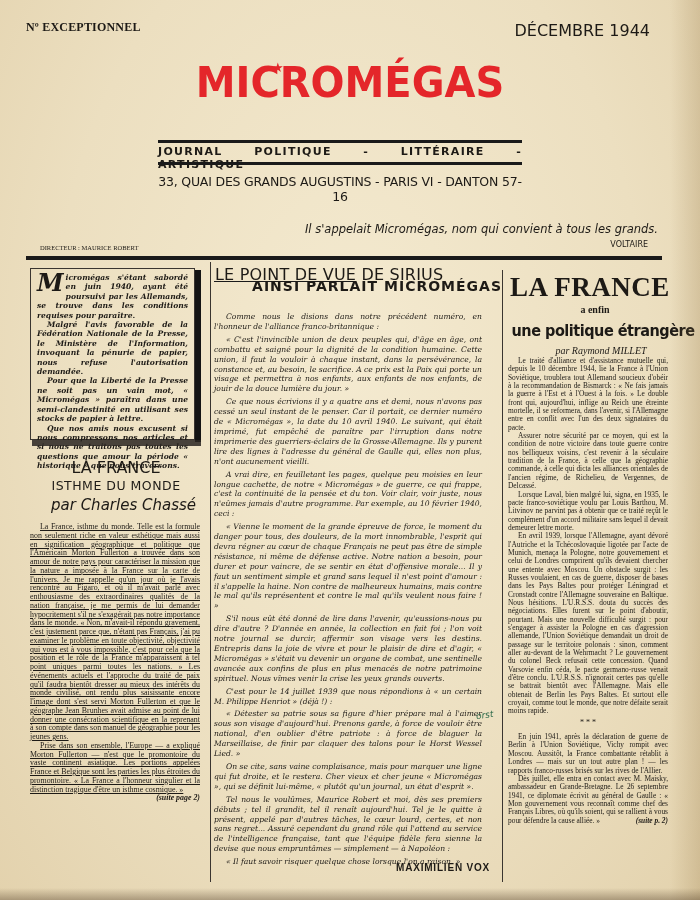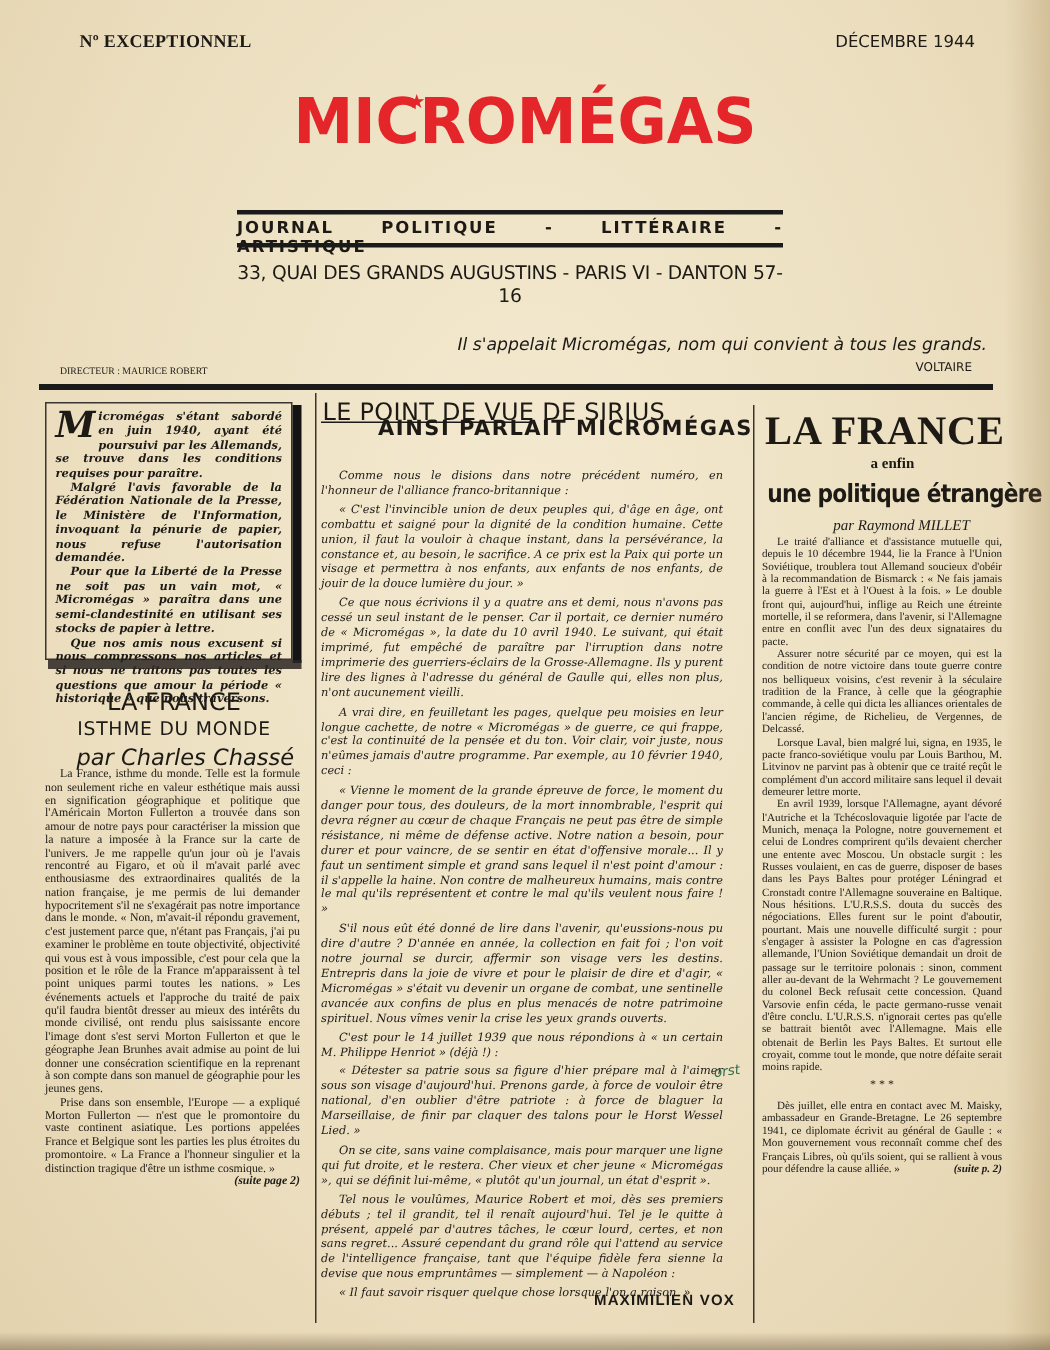--- a/index.html
+++ b/index.html
@@ -6,22 +6,22 @@
   body {
     width: 700px; height: 900px; overflow: hidden;
     background: #efe3c6;
     background-image: radial-gradient(ellipse at 50% 40%, #f4ead0 0%, #ecdfc0 60%, #e3d2ad 100%);
     color: #1d1a16;
     position: relative;
     font-family: "DejaVu Serif", serif;
   }
   .abs { position: absolute; }
 
-  .issue { left: 26px; top: 20px; font-size: 12px; font-weight: bold; font-family: "Liberation Serif", serif; letter-spacing: 0.2px; margin-left: 27px; }
-  .date { right: 50px; top: 21px; font-size: 11px; font-family: "DejaVu Sans", sans-serif; }
+  .issue { left: 26px; top: 20px; font-size: 12px; font-weight: bold; font-family: "Liberation Serif", serif; letter-spacing: 0.2px; }
+  .date { right: 50px; top: 21px; font-size: 16px; font-family: "DejaVu Sans", sans-serif; }
   .logo {
     left: 0; width: 700px; top: 58px; text-align: center;
     color: #e4262a; font-family: "DejaVu Sans", sans-serif; font-weight: bold;
     font-size: 40px; letter-spacing: 0px; line-height: 48px;
     transform: scaleY(1.05);
   }
   .star { color: #e4262a; font-size: 13px; position: absolute; left: 272px; top: 60px; }
   .rule-top { left: 158px; width: 364px; top: 140px; height: 3px; background: #1a1a1a; }
   .subtitle { left: 158px; width: 364px; top: 145px; font-family: "DejaVu Sans", sans-serif; font-weight: bold; font-size: 11px; letter-spacing: 1.3px; word-spacing: 3px; text-align: justify; text-align-last: justify; }
   .rule-bot { left: 158px; width: 364px; top: 162px; height: 3px; background: #1a1a1a; }
@@ -107,21 +107,21 @@
   <p>Malgré l'avis favorable de la Fédération Nationale de la Presse, le Ministère de l'Information, invoquant la pénurie de papier, nous refuse l'autorisation demandée.</p>
   <p>Pour que la Liberté de la Presse ne soit pas un vain mot, « Micromégas » paraîtra dans une semi-clandestinité en utilisant ses stocks de papier à lettre.</p>
   <p>Que nos amis nous excusent si nous compressons nos articles et si nous ne traitons pas toutes les questions que amour la période « historique » que nous traversons.</p>
 </div>
 <div class="abs box-shadow" style="top:270px; height:172px;"></div>
 <div class="abs box-shadow-b" style="top:440px;"></div>
 
 <div class="abs lf-title" style="top:458px;">LA FRANCE</div>
 <div class="abs lf-sub" style="top:478px;">ISTHME DU MONDE</div>
 <div class="abs lf-author" style="top:496px;">par Charles Chassé</div>
-<div class="abs lf-body" style="top:512px;">
+<div class="abs lf-body" style="top:523px;text-decoration:underline;">
   <p>La France, isthme du monde. Telle est la formule non seulement riche en valeur esthétique mais aussi en signification géographique et politique que l'Américain Morton Fullerton a trouvée dans son amour de notre pays pour caractériser la mission que la nature a imposée à la France sur la carte de l'univers. Je me rappelle qu'un jour où je l'avais rencontré au Figaro, et où il m'avait parlé avec enthousiasme des extraordinaires qualités de la nation française, je me permis de lui demander hypocritement s'il ne s'exagérait pas notre importance dans le monde. « Non, m'avait-il répondu gravement, c'est justement parce que, n'étant pas Français, j'ai pu examiner le problème en toute objectivité, objectivité qui vous est à vous impossible, c'est pour cela que la position et le rôle de la France m'apparaissent à tel point uniques parmi toutes les nations. » Les événements actuels et l'approche du traité de paix qu'il faudra bientôt dresser au mieux des intérêts du monde civilisé, ont rendu plus saisissante encore l'image dont s'est servi Morton Fullerton et que le géographe Jean Brunhes avait admise au point de lui donner une consécration scientifique en la reprenant à son compte dans son manuel de géographie pour les jeunes gens.</p>
   <p><span>Prise dans son ensemble, l'Europe — a expliqué Morton Fullerton — n'est que le promontoire du vaste continent asiatique. Les portions appelées France et Belgique sont les parties les plus étroites du promontoire. « La France a l'honneur singulier et la distinction tragique d'être un isthme cosmique. »</span> <span class="suite">(suite page 2)</span></p>
 </div>
 
 <div class="abs vsep1" style="top:262px; height:620px;"></div>
 <div class="abs vsep2" style="top:270px; height:612px;"></div>
 
 <div class="abs c-kicker" style="top:265px;">LE POINT DE VUE DE SIRIUS</div>
 <div class="abs c-kicker-rule" style="top:281px;"></div>
 <div class="abs c-title" style="top:278px;text-align:right;">AINSI PARLAIT MICROMÉGAS</div>
@@ -144,17 +144,18 @@
 <div class="abs r-title" style="top:272px;">LA FRANCE</div>
 <div class="abs r-sub1" style="top:304px;">a enfin</div>
 <div class="abs r-sub2" style="top:322px;">une politique étrangère</div>
 <div class="abs r-author" style="top:345px;">par Raymond MILLET</div>
 <div class="abs r-body" style="top:357px; width:160px; font-size:7.4px; line-height:8.35px;">
   <p>Le traité d'alliance et d'assistance mutuelle qui, depuis le 10 décembre 1944, lie la France à l'Union Soviétique, troublera tout Allemand soucieux d'obéir à la recommandation de Bismarck : « Ne fais jamais la guerre à l'Est et à l'Ouest à la fois. » Le double front qui, aujourd'hui, inflige au Reich une étreinte mortelle, il se reformera, dans l'avenir, si l'Allemagne entre en conflit avec l'un des deux signataires du pacte.</p>
   <p>Assurer notre sécurité par ce moyen, qui est la condition de notre victoire dans toute guerre contre nos belliqueux voisins, c'est revenir à la séculaire tradition de la France, à celle que la géographie commande, à celle qui dicta les alliances orientales de l'ancien régime, de Richelieu, de Vergennes, de Delcassé.</p>
   <p>Lorsque Laval, bien malgré lui, signa, en 1935, le pacte franco-soviétique voulu par Louis Barthou, M. Litvinov ne parvint pas à obtenir que ce traité reçût le complément d'un accord militaire sans lequel il devait demeurer lettre morte.</p>
   <p>En avril 1939, lorsque l'Allemagne, ayant dévoré l'Autriche et la Tchécoslovaquie ligotée par l'acte de Munich, menaça la Pologne, notre gouvernement et celui de Londres comprirent qu'ils devaient chercher une entente avec Moscou. Un obstacle surgit : les Russes voulaient, en cas de guerre, disposer de bases dans les Pays Baltes pour protéger Léningrad et Cronstadt contre l'Allemagne souveraine en Baltique. Nous hésitions. L'U.R.S.S. douta du succès des négociations. Elles furent sur le point d'aboutir, pourtant. Mais une nouvelle difficulté surgit : pour s'engager à assister la Pologne en cas d'agression allemande, l'Union Soviétique demandait un droit de passage sur le territoire polonais : sinon, comment aller au-devant de la Wehrmacht ? Le gouvernement du colonel Beck refusait cette concession. Quand Varsovie enfin céda, le pacte germano-russe venait d'être conclu. L'U.R.S.S. n'ignorait certes pas qu'elle se battrait bientôt avec l'Allemagne. Mais elle obtenait de Berlin les Pays Baltes. Et surtout elle croyait, comme tout le monde, que notre défaite serait moins rapide.</p>
   <div class="stars">* * *</div>
+  <p>En juin 1941, après la déclaration de guerre de Berlin à l'Union Soviétique, Vichy rompit avec Moscou. Aussitôt, la France combattante rétablit à Londres — mais sur un tout autre plan ! — les rapports franco-russes brisés sur les rives de l'Allier.</p>
   <p><span>Dès juillet, elle entra en contact avec M. Maisky, ambassadeur en Grande-Bretagne. Le 26 septembre 1941, ce diplomate écrivit au général de Gaulle : « Mon gouvernement vous reconnaît comme chef des Français Libres, où qu'ils soient, qui se rallient à vous pour défendre la cause alliée. »</span> <span class="suite">(suite p. 2)</span></p>
 </div>
 
 <div class="abs edge-shade"></div>
 <div class="abs bottom-shade"></div>
 
 </body></html>

